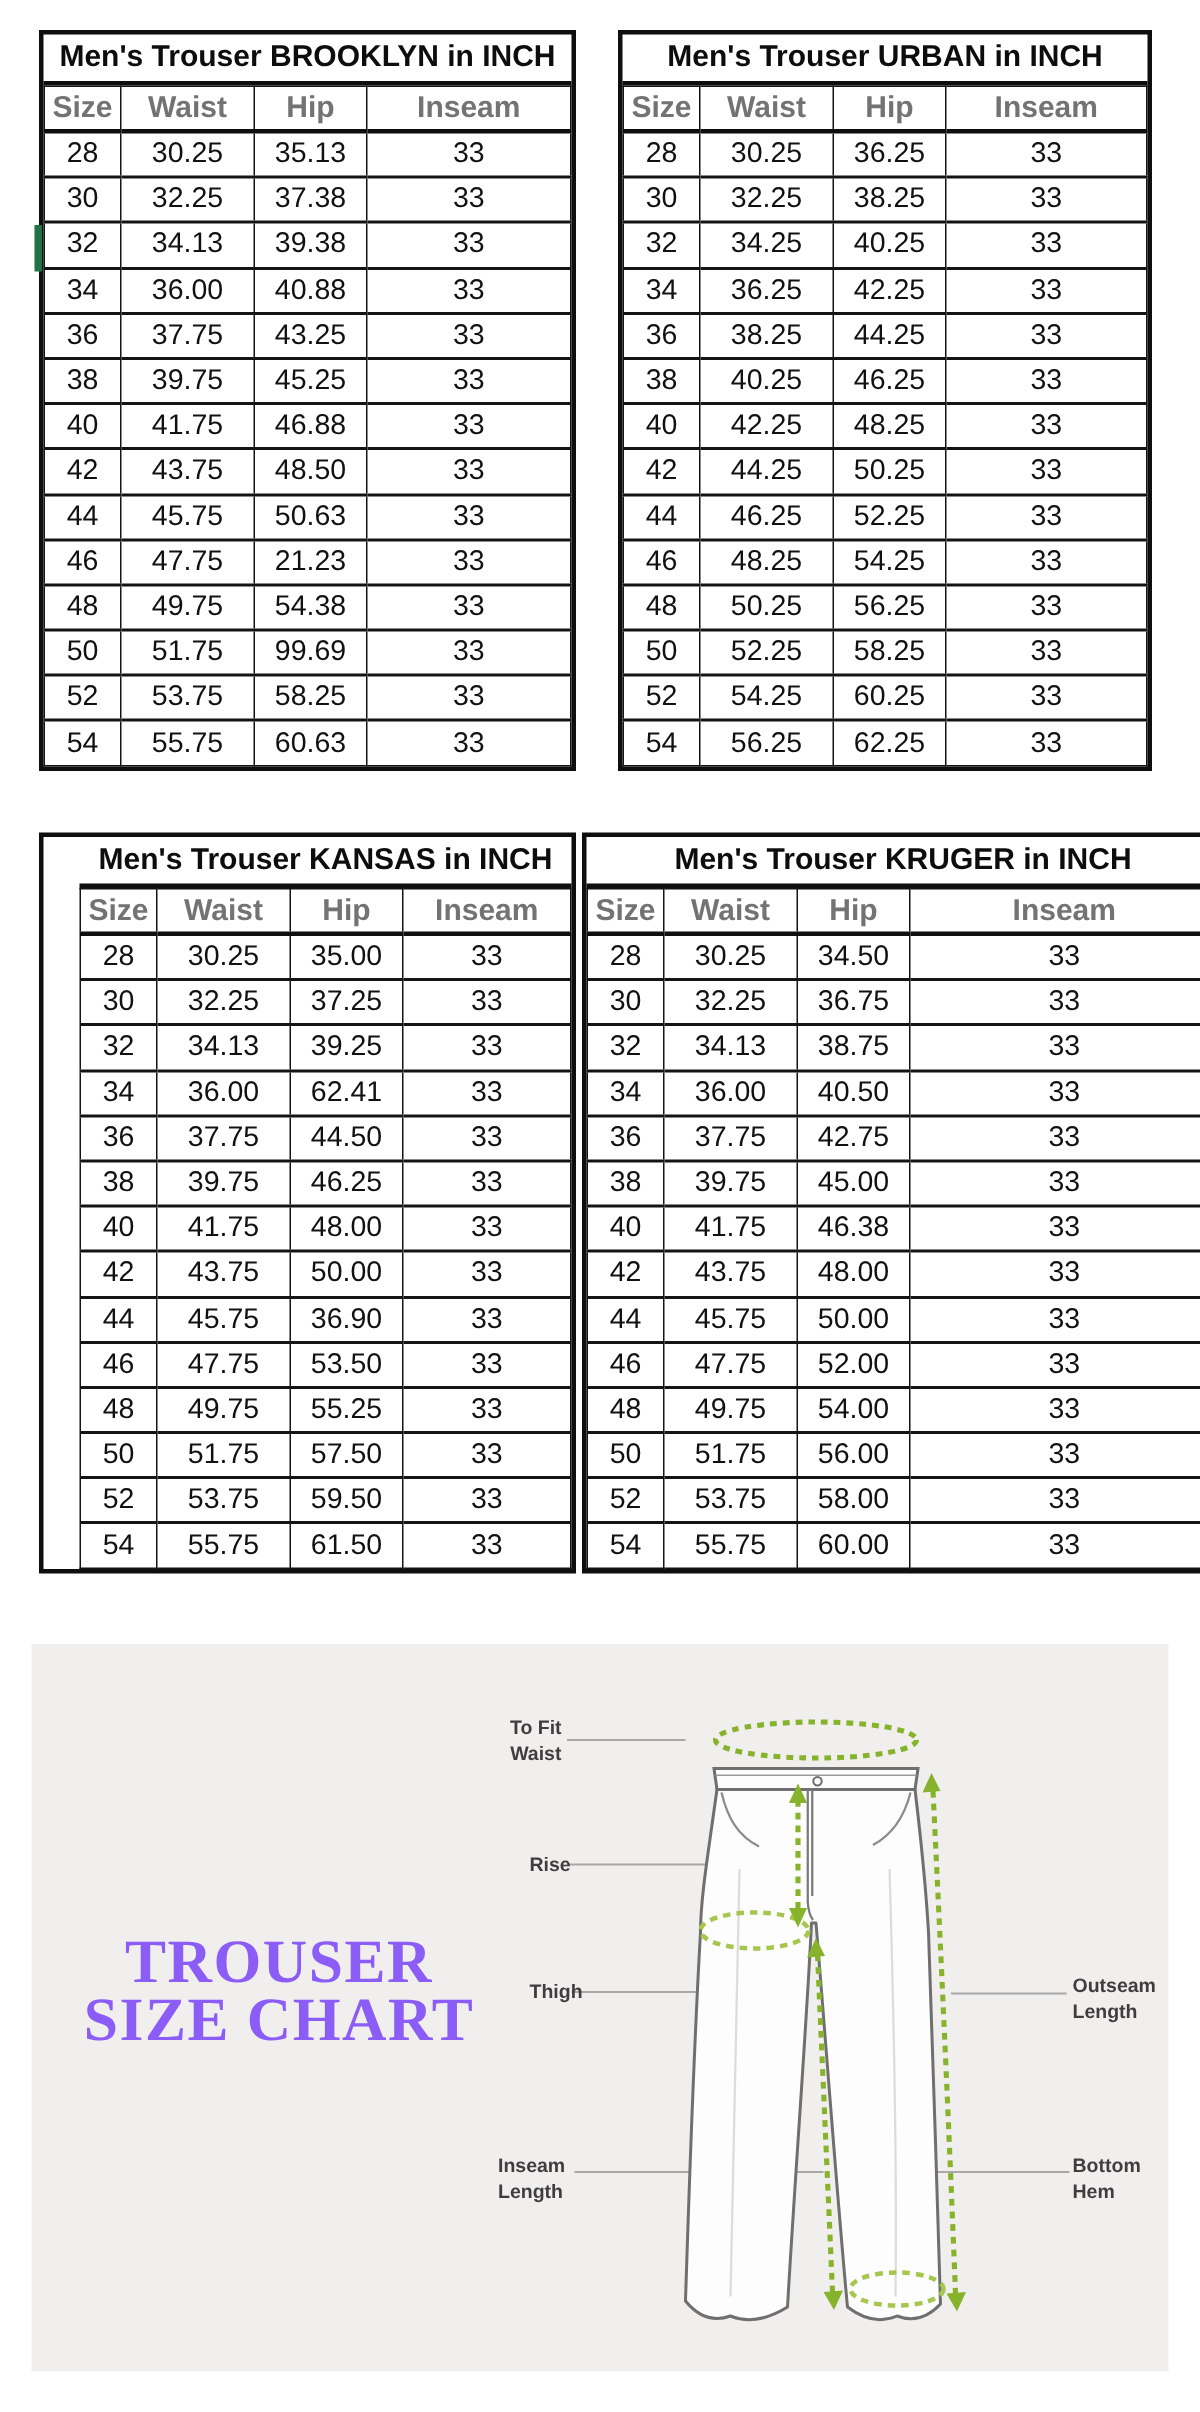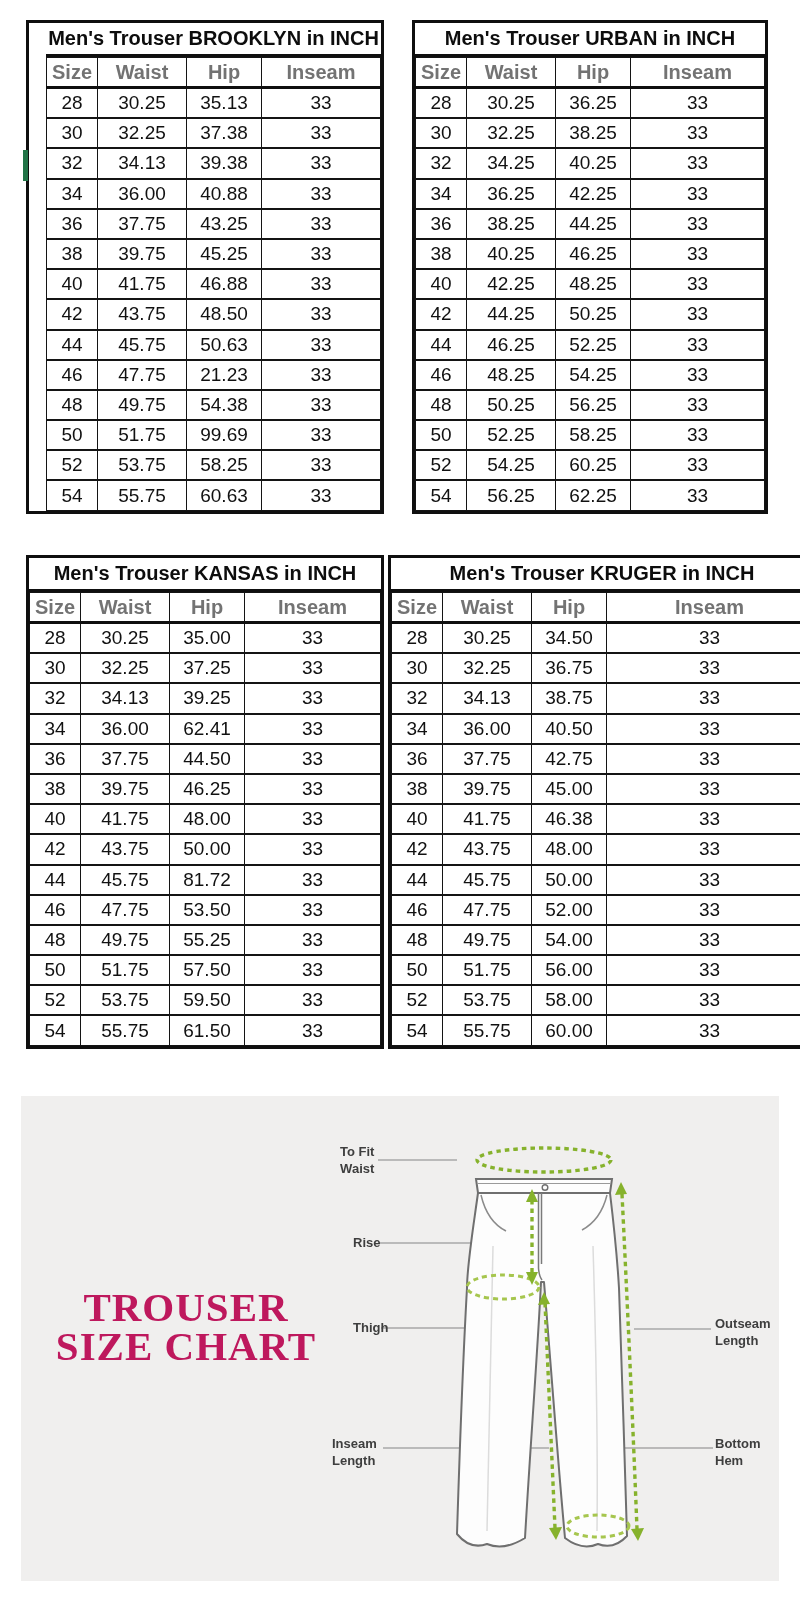--- a/index.html
+++ b/index.html
@@ -1,42 +1,42 @@
 <!DOCTYPE html>
 <html><head>
 <meta charset="utf-8">
 <style>
   html,body{margin:0;padding:0;}
   body{width:800px;height:1608px;background:#ffffff;font-family:"Liberation Sans",sans-serif;}
   .page{position:relative;width:800px;height:1608px;background:#fff;overflow:hidden;}
 
   
   .size-table{position:absolute;background:#fff;border:3px solid #0f0f0f;box-sizing:border-box;}
-  .t0{left:26px;top:20px;width:358px;padding-left:17px;}
+  .t0{left:26px;top:20px;width:358px;}
   .t1{left:412px;top:20px;width:356px;}
-  .t2{left:26px;top:555px;width:358px;}
+  .t2{left:26px;top:555px;width:358px;padding-left:24px;}
   .t3{left:388px;top:555px;width:428px;}
   .t-title{height:31px;line-height:31px;text-align:center;font-weight:bold;font-size:20px;
            color:#0d0d0d;border-bottom:3px solid #0f0f0f;white-space:nowrap;}
   .size-table table{width:100%;border-collapse:collapse;table-layout:fixed;}
   .size-table th{height:28px;font-size:20px;font-weight:bold;color:#737373;text-align:center;
            border:1.5px solid #141414;border-bottom:3px solid #0f0f0f;padding:0;}
   .size-table td{height:28.2px;font-size:19px;color:#111;text-align:center;
            border:1.5px solid #141414;border-top:2.2px solid #141414;padding:0;}
   .size-table th:nth-child(1){width:50px;}
   .size-table th:nth-child(2){width:88px;}
   .size-table th:nth-child(3){width:74px;}
 
   .row-marker{position:absolute;left:23px;top:150px;width:5px;height:31px;background:#217346;}
 
   
   .diagram-panel{position:absolute;left:21px;top:1096px;width:758px;height:485px;background:#f0efee;}
   .diagram-panel svg{position:absolute;left:0;top:0;}
   .chart-title{position:absolute;left:6px;top:192px;width:318px;text-align:center;
-           font-family:"Liberation Serif","DejaVu Serif",serif;font-weight:bold;color:#be185d;
+           font-family:"Liberation Serif","DejaVu Serif",serif;font-weight:bold;color:#8b5cf6;
            font-size:41px;line-height:39px;letter-spacing:1px;white-space:nowrap;}
   .diag-label{position:absolute;font-size:13px;line-height:17px;font-weight:bold;color:#3e3e3e;}
   .lb-waist{left:319px;top:47px;text-align:center;}
   .lb-rise{left:332px;top:138px;}
   .lb-thigh{left:332px;top:223px;}
   .lb-inseam{left:311px;top:339px;}
   .lb-outseam{left:694px;top:219px;}
   .lb-bottomhem{left:694px;top:339px;}
 </style>
 </head>
@@ -298,21 +298,21 @@
           </tr>
           <tr>
             <td>42</td>
             <td>43.75</td>
             <td>50.00</td>
             <td>33</td>
           </tr>
           <tr>
             <td>44</td>
             <td>45.75</td>
-            <td>81.72</td>
+            <td>36.90</td>
             <td>33</td>
           </tr>
           <tr>
             <td>46</td>
             <td>47.75</td>
             <td>53.50</td>
             <td>33</td>
           </tr>
           <tr>
             <td>48</td>

